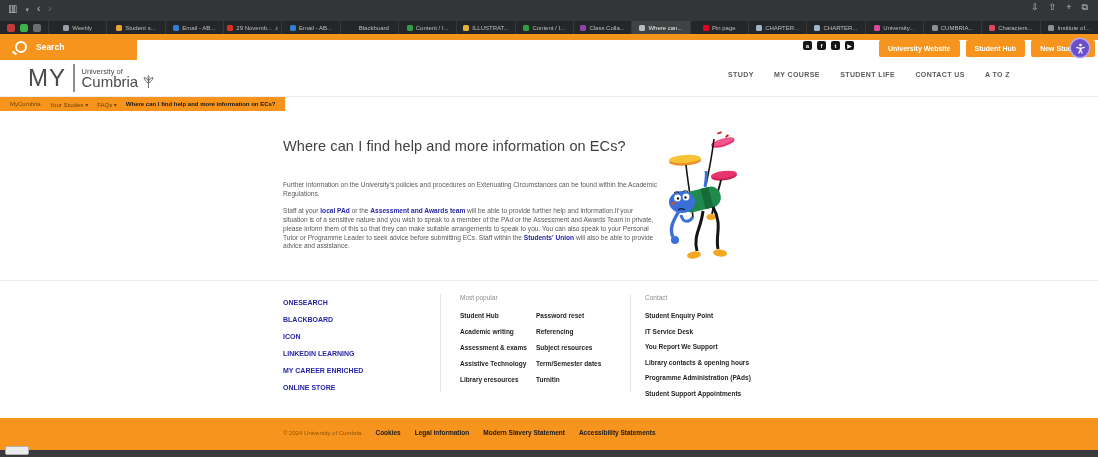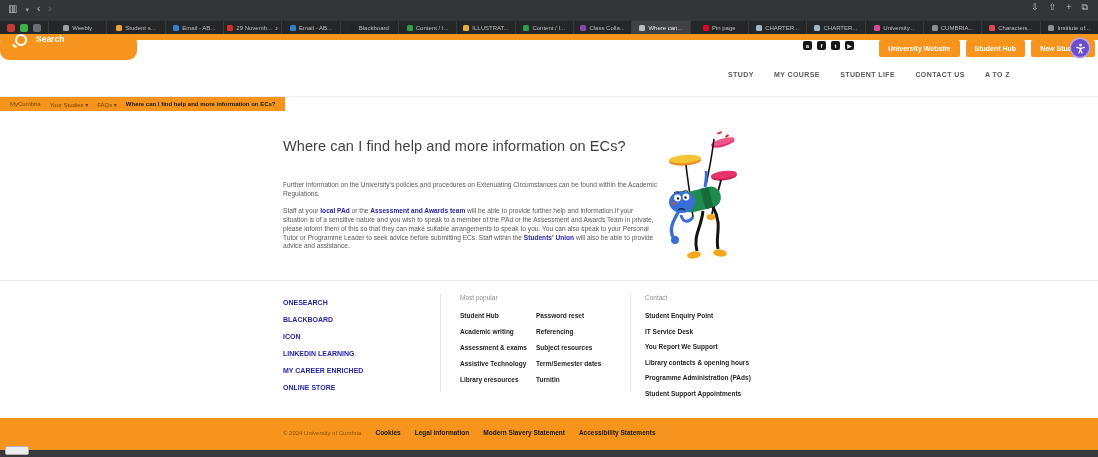--- a/index.html
+++ b/index.html
@@ -24,21 +24,21 @@
   .pinned{display:flex;align-items:center;gap:5px;padding:0 7px;}
   .pinned-tab{width:8px;height:8px;border-radius:2px;}
   .tabrow{flex:1;display:flex;min-width:0;}
   .tab{flex:1 1 0;min-width:0;display:flex;align-items:center;justify-content:center;gap:3px;border-left:1px solid #37393a;font-size:6px;color:#bdbfc1;white-space:nowrap;overflow:hidden;padding:0 2px;}
   .tab.active{background:#404243;color:#efefef;}
   .tab .fav{width:6px;height:6px;border-radius:1.5px;flex:0 0 auto;}
   .tab .audio{font-size:6px;color:#d6d7d9;flex:0 0 auto;}
 
   
   .orangestrip{position:absolute;top:34px;left:0;width:1098px;height:6px;background:#f7941d;}
-  .searchblock{position:absolute;top:34px;left:0;width:137px;height:26px;background:#f7941d;display:flex;align-items:flex-start;gap:9px;padding-left:15px;box-sizing:border-box;cursor:pointer;border-radius:9px;}
+  .searchblock{position:absolute;top:34px;left:0;width:137px;height:26px;background:#f7941d;display:flex;align-items:center;gap:9px;padding-left:15px;box-sizing:border-box;cursor:pointer;}
   .mag{width:8px;height:8px;border:2px solid #fff;border-radius:50%;position:relative;flex:0 0 auto;}
   .mag::after{content:"";position:absolute;width:5px;height:2px;background:#fff;transform:rotate(40deg);left:-5px;top:9px;}
   .searchblock span{color:#fff;font-size:8.5px;font-weight:700;}
   .social{position:absolute;top:41px;left:803px;display:flex;gap:5px;}
   .socicon{width:9px;height:9px;background:#161616;border-radius:2px;color:#fff;font-size:6px;font-weight:700;display:flex;align-items:center;justify-content:center;line-height:1;cursor:pointer;}
   .topactions{position:absolute;top:40px;left:879px;display:flex;gap:6px;}
   .obtn{background:#f7941d;color:#fff;border:none;font-family:inherit;font-size:7px;font-weight:700;height:17px;padding:0 9px;border-radius:2px;cursor:pointer;}
   .a11y{position:absolute;top:39px;left:1071px;width:18px;height:18px;border-radius:50%;background:#6a4fc9;display:flex;align-items:center;justify-content:center;cursor:pointer;box-shadow:0 0 0 1.5px #b9a7ef;}
 
   
@@ -205,20 +205,38 @@
       <button class="obtn">Student Hub</button>
       <button class="obtn">New Students</button>
     </div>
   <div class="a11y">
     <svg width="11" height="11" viewBox="0 0 12 12">
       <circle cx="6" cy="2.2" r="1.5" fill="#fff"></circle>
       <path d="M1.5 4.2 L6 5.2 L10.5 4.2 L10.7 5.4 L7 6.3 L7 8 L8.6 11.2 L7.4 11.8 L6 8.8 L4.6 11.8 L3.4 11.2 L5 8 L5 6.3 L1.3 5.4 Z" fill="#fff"></path>
     </svg>
   </div>
 
+  <div class="logo">
+    <span class="my">MY</span>
+    <span class="bar"></span>
+    <span class="uoc">
+      <div class="l1">University of</div>
+      <div class="l2">
+        <span>Cumbria</span>
+        <svg width="15" height="14" viewBox="0 0 15 14">
+          <g stroke="#6d6e71" stroke-width="1" fill="none">
+            <path d="M7.5 13 L7.5 5"></path>
+            <path d="M7.5 8 C5 7 3.5 5 3 2.5 C5.5 3 7 4.5 7.5 7"></path>
+            <path d="M7.5 8 C10 7 11.5 5 12 2.5 C9.5 3 8 4.5 7.5 7"></path>
+            <path d="M7.5 5 C6.8 3.2 6.8 1.8 7.5 0.5 C8.2 1.8 8.2 3.2 7.5 5"></path>
+          </g>
+        </svg>
+      </div>
+    </span>
+  </div>
 
   <div class="mainnav" id="mainnav">
       <span>STUDY</span>
       <span>MY COURSE</span>
       <span>STUDENT LIFE</span>
       <span>CONTACT US</span>
       <span>A TO Z</span>
     </div>
   <div class="hline1"></div>
 

